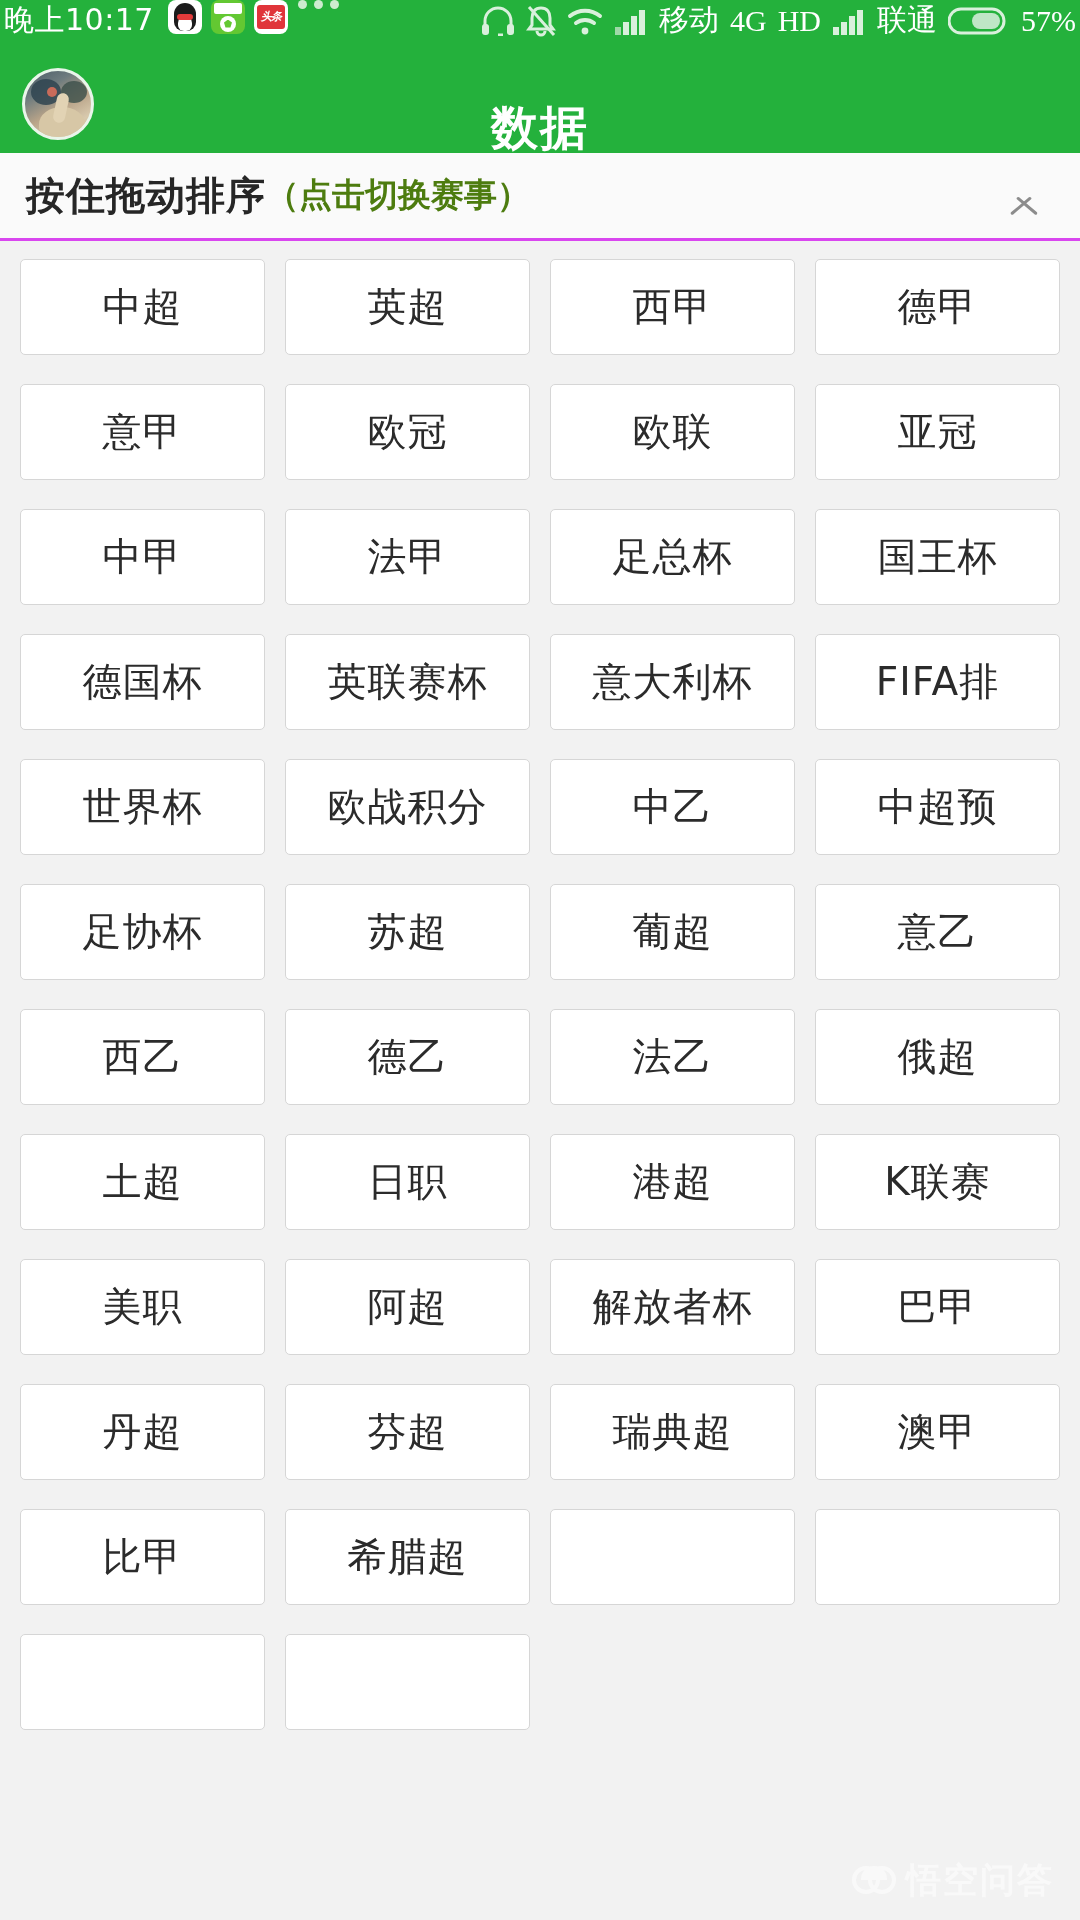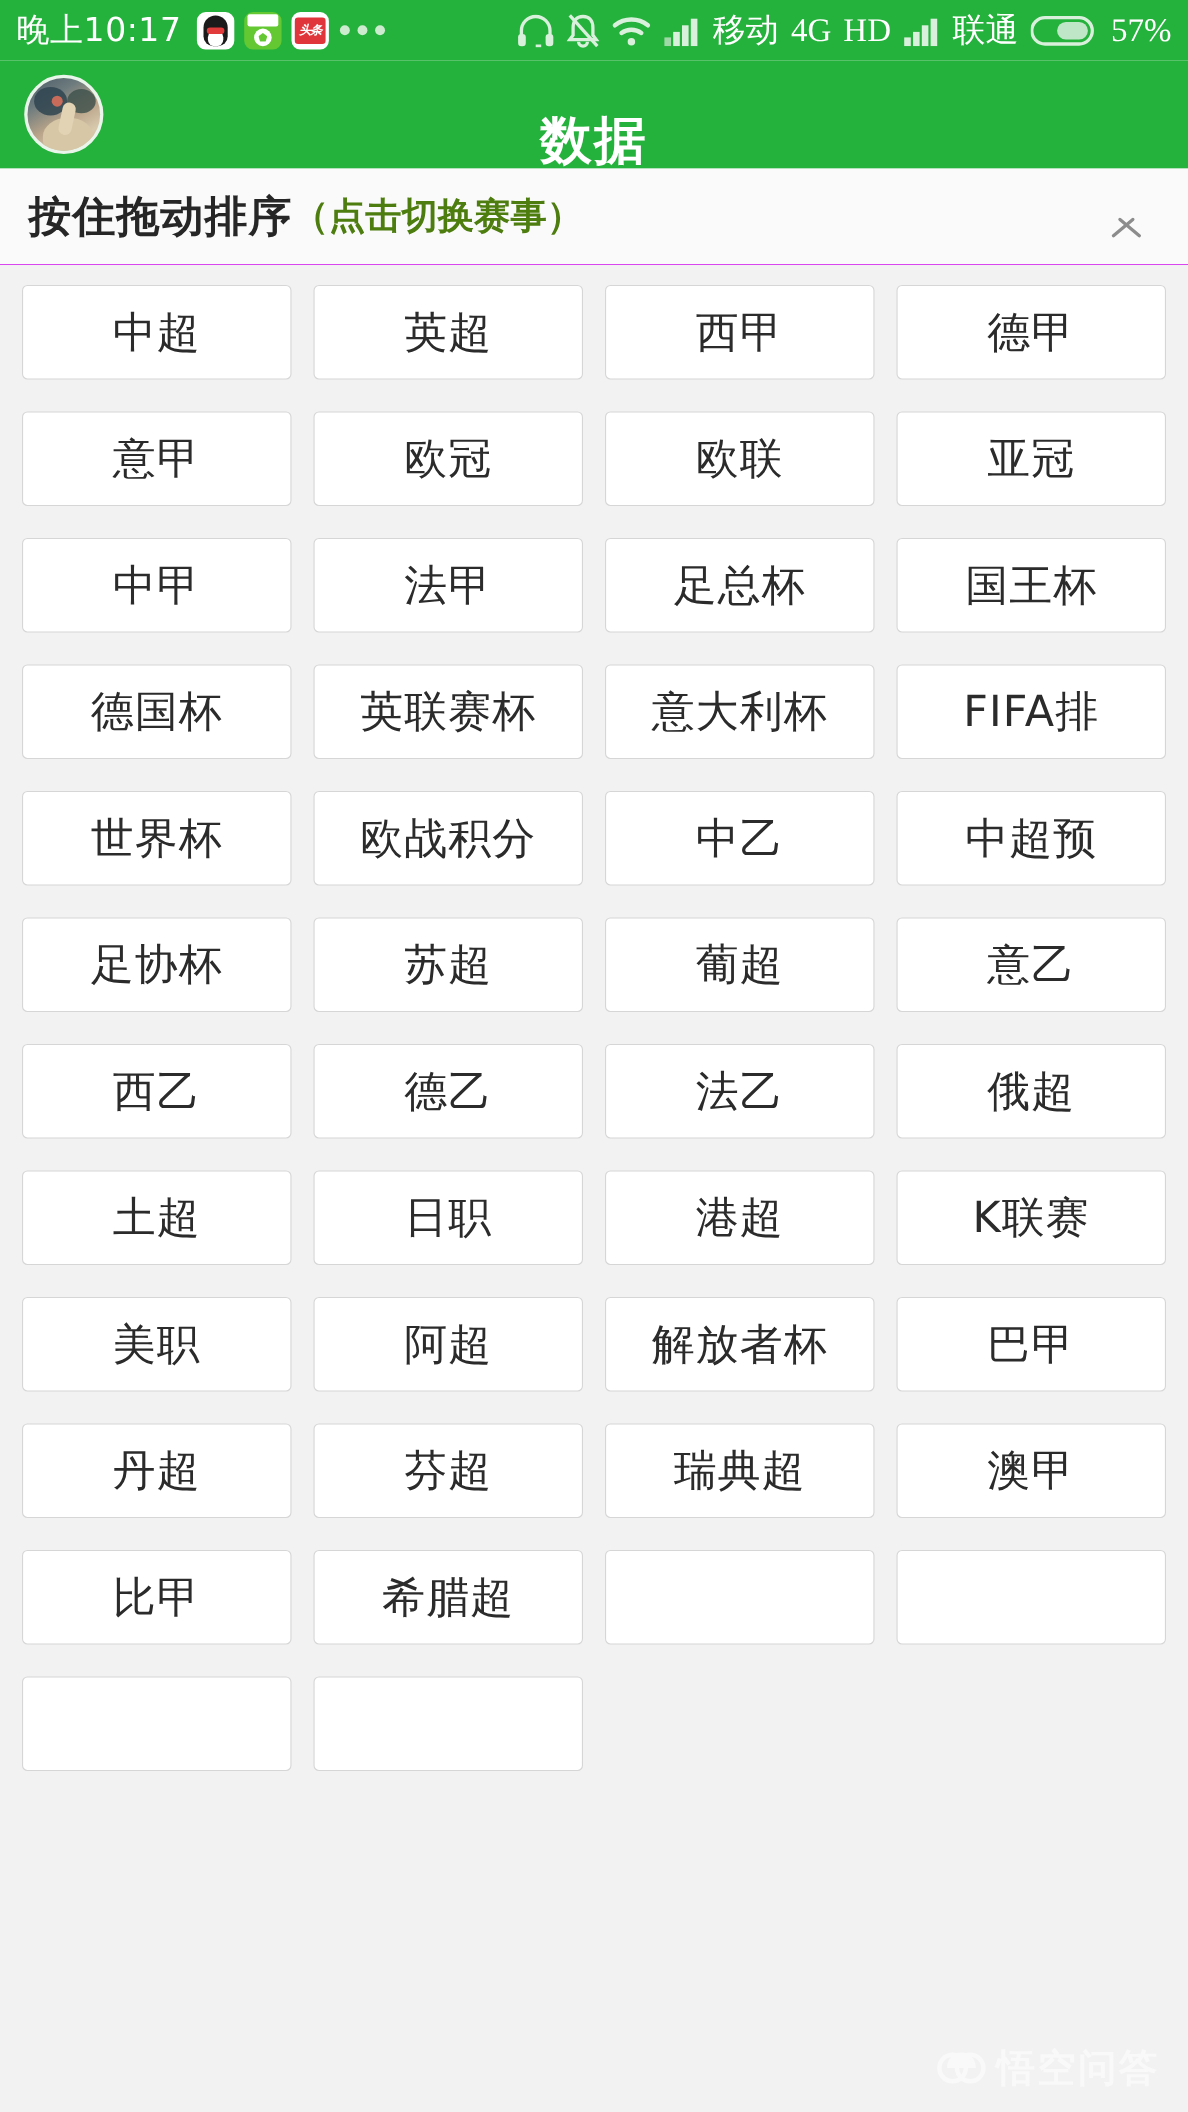--- a/index.html
+++ b/index.html
@@ -5,22 +5,22 @@
   * { margin:0; padding:0; box-sizing:border-box; }
   html,body{
     width:1080px; height:1920px; overflow:hidden;
     font-family:"DejaVu Sans","Liberation Sans",sans-serif;
     background:#f2f2f2;
   }
   #screen{ position:relative; width:1080px; height:1920px; background:#f2f2f2; }
 
   
   .statusbar{
-    height:55px; background:#24b13c; display:flex; align-items:center;
-    padding:0 15px; color:#ffffff; overflow:hidden;
+    height:55px; background:#24b13c; display:flex; align-items:flex-start;
+    padding:0 4px; color:#ffffff; overflow:hidden;
   }
   .sb-time{ font-size:30px; letter-spacing:.5px; white-space:nowrap; font-weight:400; }
   .sb-icons{ display:flex; align-items:center; gap:9px; margin-left:14px; }
   .appicon{
     width:34px; height:34px; border-radius:8px; display:flex;
     align-items:center; justify-content:center; overflow:hidden; flex:none;
   }
   .ic-qq{ background:#ffffff; }
   .ic-qq .peng{
     width:22px;height:28px;border-radius:11px 11px 9px 9px;background:#1b1b1b;position:relative;
@@ -70,41 +70,41 @@
   .avatar .blob5{position:absolute;left:22px;top:16px;width:10px;height:10px;border-radius:50%;
     background:#c96b5a;}
   .title-text{
     position:absolute;left:0;right:0;text-align:center;color:#ffffff;
     font-size:47px;font-weight:bold;letter-spacing:2px;pointer-events:none;margin-top:48px;
   }
 
   
   .sec-header{
     height:88px;background:#fafafa;display:flex;align-items:center;
-    padding:0 26px;border-bottom:1px solid #d946ef;
+    padding:0 26px;border-bottom:3px solid #d946ef;
   }
   .sec-main{ font-size:39px;color:#262626;font-weight:bold;letter-spacing:1px;white-space:nowrap;}
   .sec-sub{ font-size:33px;color:#4d7c0f;white-space:nowrap;letter-spacing:0px;font-weight:bold;}
   .sec-toggle{ margin-left:auto; width:60px;height:60px;display:flex;align-items:center;justify-content:center;}
   .chev{ width:36px;height:36px;position:relative;}
   .chev:before,.chev:after{
     content:"";position:absolute;top:18px;width:26px;height:3px;background:#8c8c8c;border-radius:2px;
   }
   .chev:before{ left:-1px; transform:rotate(-40deg); transform-origin:right center;}
   .chev:after{ right:-1px; transform:rotate(40deg); transform-origin:left center;}
 
   
   .grid-wrap{
     background:#f2f2f2; padding:18px 20px 0 20px; height:1679px; overflow:hidden;
   }
   .grid{
     display:grid; grid-template-columns:repeat(4,1fr); column-gap:20px; row-gap:29px;
   }
   .chip{
-    height:86px;background:#ffffff;border:1px solid #d6d6d6;border-radius:5px;
+    height:96px;background:#ffffff;border:1px solid #d6d6d6;border-radius:5px;
     display:flex;align-items:center;justify-content:center;
     font-size:39px;color:#2b2b2b;letter-spacing:1px;white-space:nowrap;
     font-family:"DejaVu Sans","Liberation Sans",sans-serif;
   }
 
   
   .watermark{
     position:absolute; right:26px; bottom:16px; display:flex; align-items:center; gap:10px;
     opacity:.55; pointer-events:none;
   }

